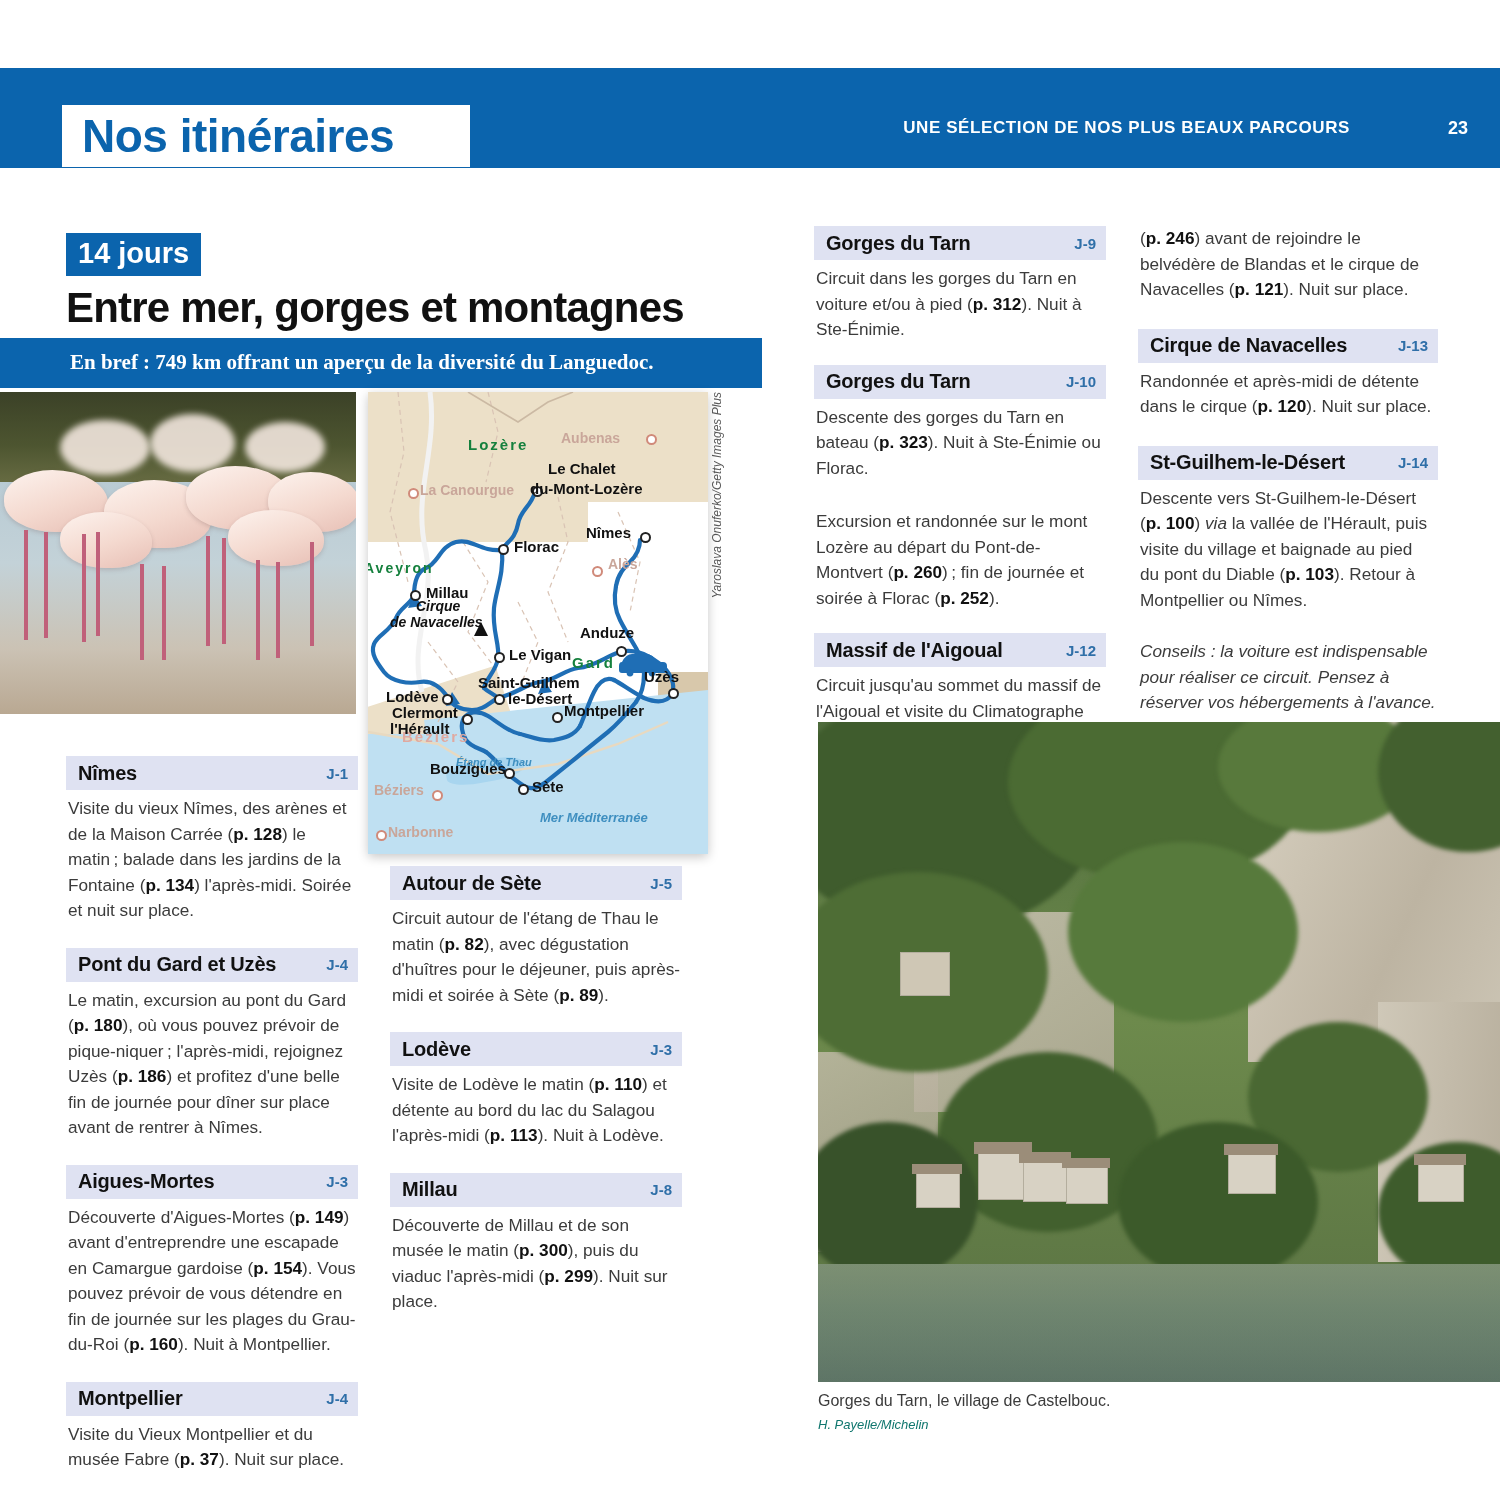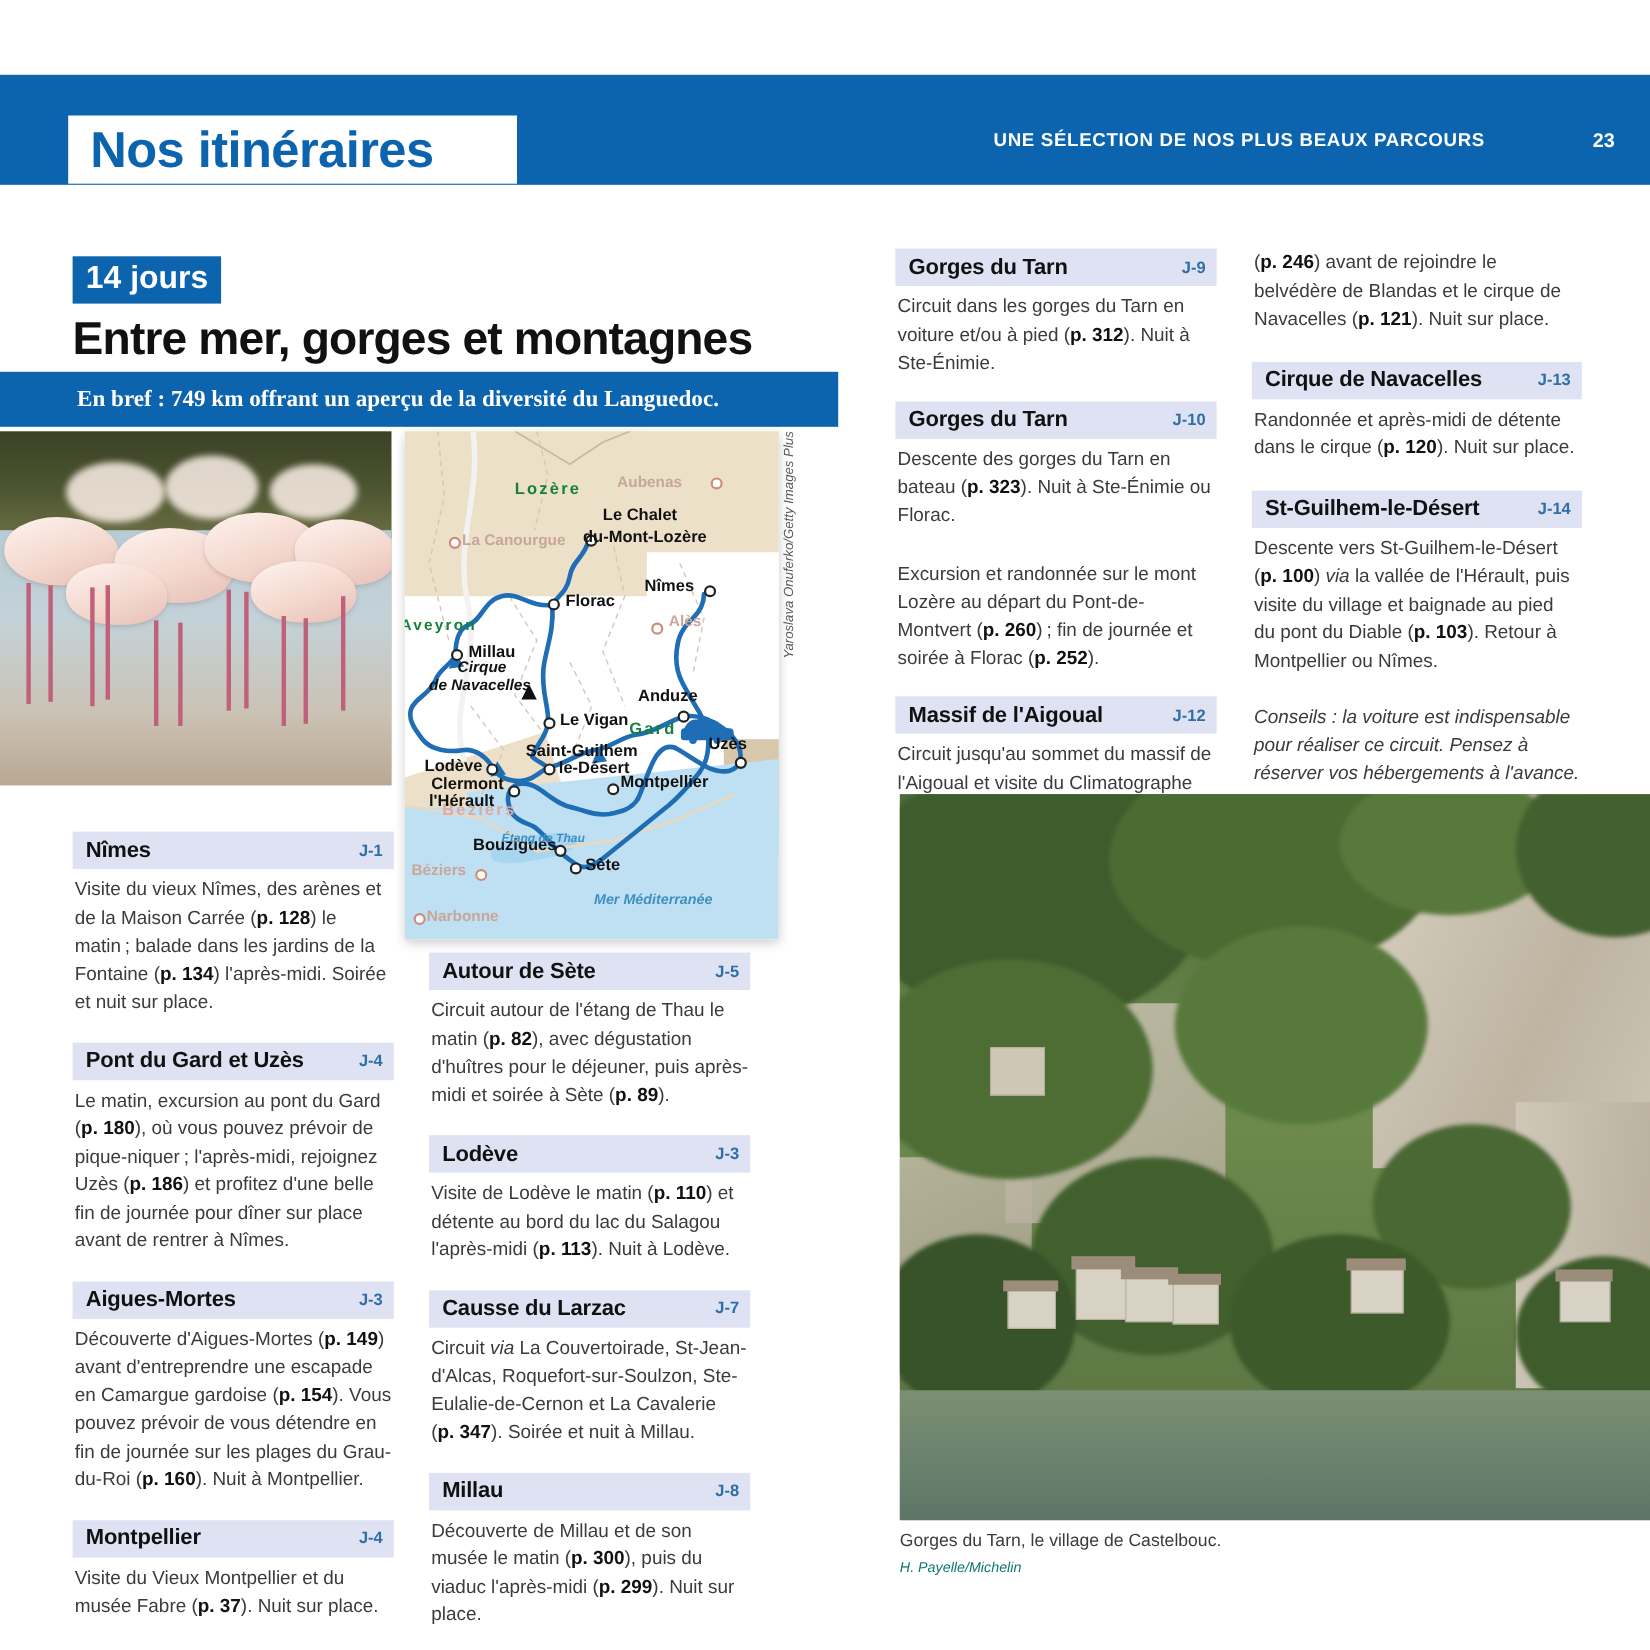--- a/index.html
+++ b/index.html
@@ -369,27 +369,20 @@
     </div>
     <div class="entry" style="margin-top:24px;">
       <div class="entry-head">
         <span class="entry-title">Lodève</span>
         <span class="entry-day">J-3</span>
       </div>
       <div class="entry-body">Visite de Lodève le matin (<b>p.&nbsp;110</b>) et détente au bord du lac du Salagou l'après-midi (<b>p.&nbsp;113</b>). Nuit à Lodève.</div>
     </div>
     <div class="entry" style="margin-top:24px;">
       <div class="entry-head">
-        <span class="entry-title">Causse du Larzac</span>
-        <span class="entry-day">J-7</span>
-      </div>
-      <div class="entry-body">Circuit <i>via</i> La Couvertoirade, St-Jean-d'Alcas, Roquefort-sur-Soulzon, Ste-Eulalie-de-Cernon et La Cavalerie (<b>p.&nbsp;347</b>). Soirée et nuit à Millau.</div>
-    </div>
-    <div class="entry" style="margin-top:24px;">
-      <div class="entry-head">
         <span class="entry-title">Millau</span>
         <span class="entry-day">J-8</span>
       </div>
       <div class="entry-body">Découverte de Millau et de son musée le matin (<b>p.&nbsp;300</b>), puis du viaduc l'après-midi (<b>p.&nbsp;299</b>). Nuit sur place.</div>
     </div>
   </div>
 
   <div class="col" style="left:814px;top:226px;width:292px;">
     <div class="entry">
       <div class="entry-head">

